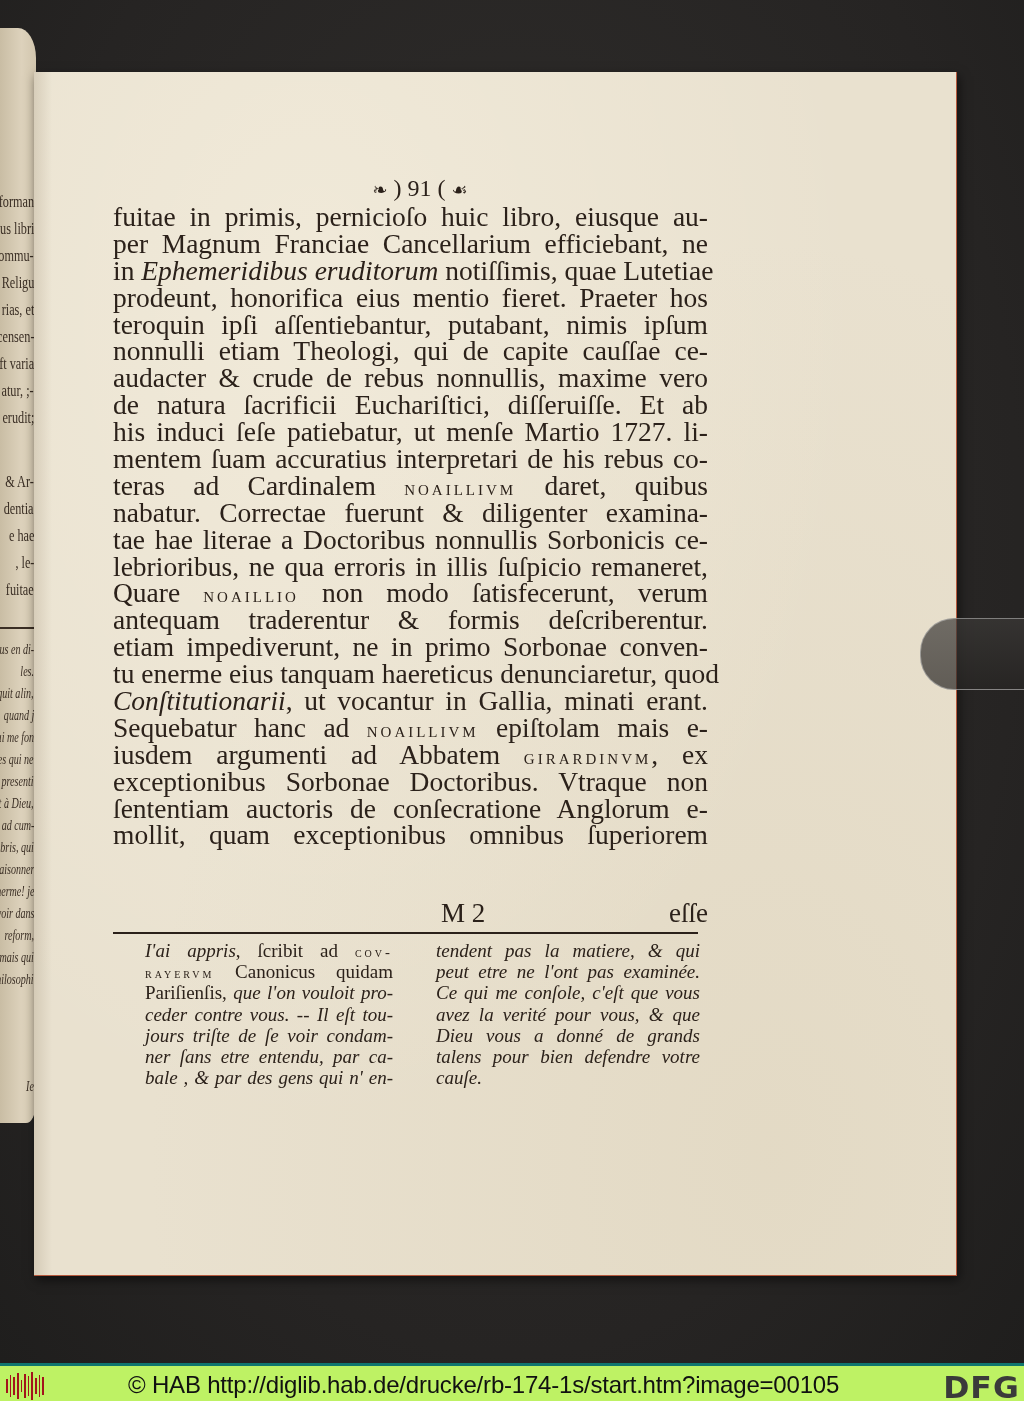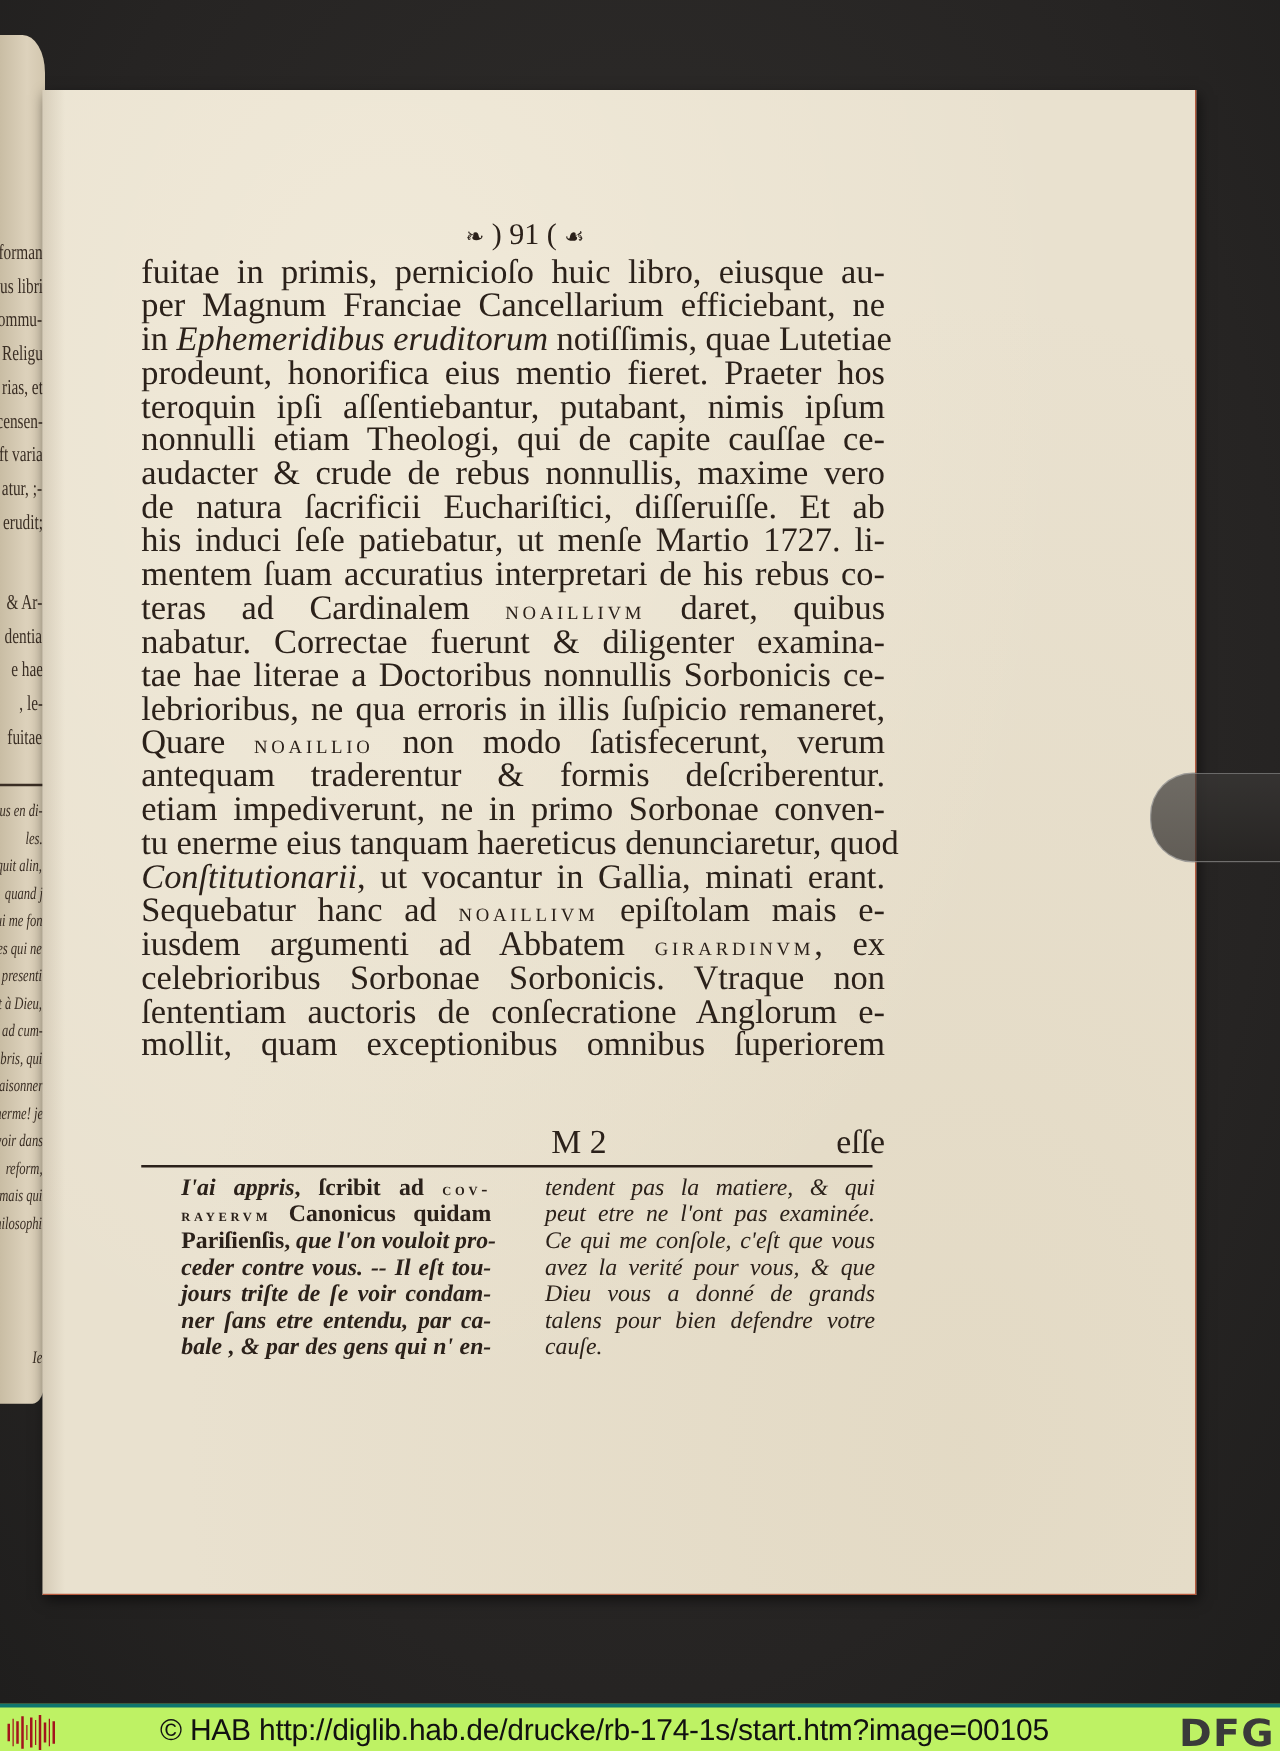--- a/index.html
+++ b/index.html
@@ -69,21 +69,21 @@
     }
     .catch .sig { position: absolute; left: 328px; }
     .catch .cw { position: absolute; right: 0; }
     .fn-rule {
       position: absolute; left: 113px; top: 932px; width: 585px; height: 2px; background: #2b211a;
     }
     .fn-col {
       position: absolute; top: 940px; font-size: 19px; line-height: 21.2px; color: #2b211a;
     }
     .fn-col .line { height: 21.2px; }
-    .fn-left { left: 145px; width: 248px; font-weight: bold; }
+    .fn-left { left: 145px; width: 248px; }
     .fn-right { left: 436px; width: 264px; }
     .footer {
       position: absolute; left: 0; top: 1363px; width: 1024px; height: 38px; background: #bef264;
       border-top: 3px solid #0f766e;
     }
     .footer .logo-hab {
       position: absolute; left: 6px; top: 6px; width: 38px; height: 28px;
       display: flex; gap: 2px; align-items: center;
     }
     .footer .logo-hab i {
@@ -167,21 +167,21 @@
     <span class="line"><span>nabatur.  Correctae fuerunt &amp; diligenter examina-</span></span>
     <span class="line"><span>tae hae literae a Doctoribus nonnullis Sorbonicis ce-</span></span>
     <span class="line"><span>lebrioribus, ne qua erroris in illis ſuſpicio remaneret,</span></span>
     <span class="line"><span>Quare </span><span class="sc">NOAILLIO</span><span> non modo ſatisfecerunt, verum</span></span>
     <span class="line"><span>antequam traderentur &amp; formis deſcriberentur.</span></span>
     <span class="line"><span>etiam impediverunt, ne in primo Sorbonae conven-</span></span>
     <span class="line"><span>tu enerme eius tanquam haereticus denunciaretur, quod</span></span>
     <span class="line"><span class="it">Conſtitutionarii</span><span>, ut vocantur in Gallia, minati erant.</span></span>
     <span class="line"><span>Sequebatur hanc ad </span><span class="sc">NOAILLIVM</span><span> epiſtolam mais e-</span></span>
     <span class="line"><span>iusdem argumenti ad Abbatem </span><span class="sc">GIRARDINVM</span><span>, ex</span></span>
-    <span class="line"><span>celebrioribus Sorbonae Sorbonicis.   Vtraque non</span></span>
+    <span class="line"><span>exceptionibus Sorbonae Doctoribus.   Vtraque non</span></span>
     <span class="line"><span>ſententiam auctoris de conſecratione Anglorum e-</span></span>
     <span class="line"><span>mollit, quam exceptionibus omnibus ſuperiorem</span></span>
   </div>
 
 <div class="catch">
   <span class="sig">M 2</span>
   <span class="cw">eſſe</span>
 </div>
 
 <div class="fn-rule"></div>

